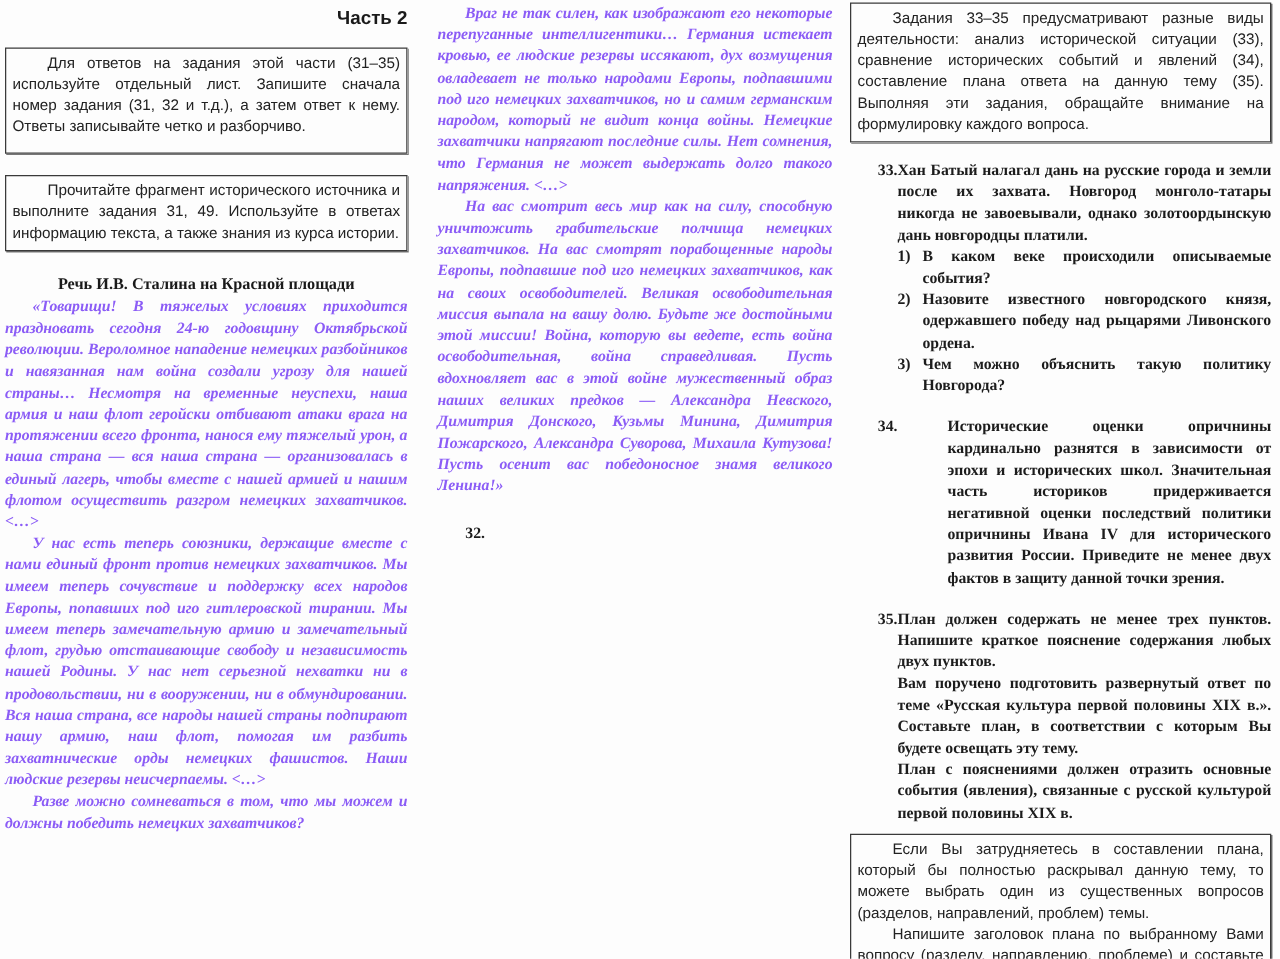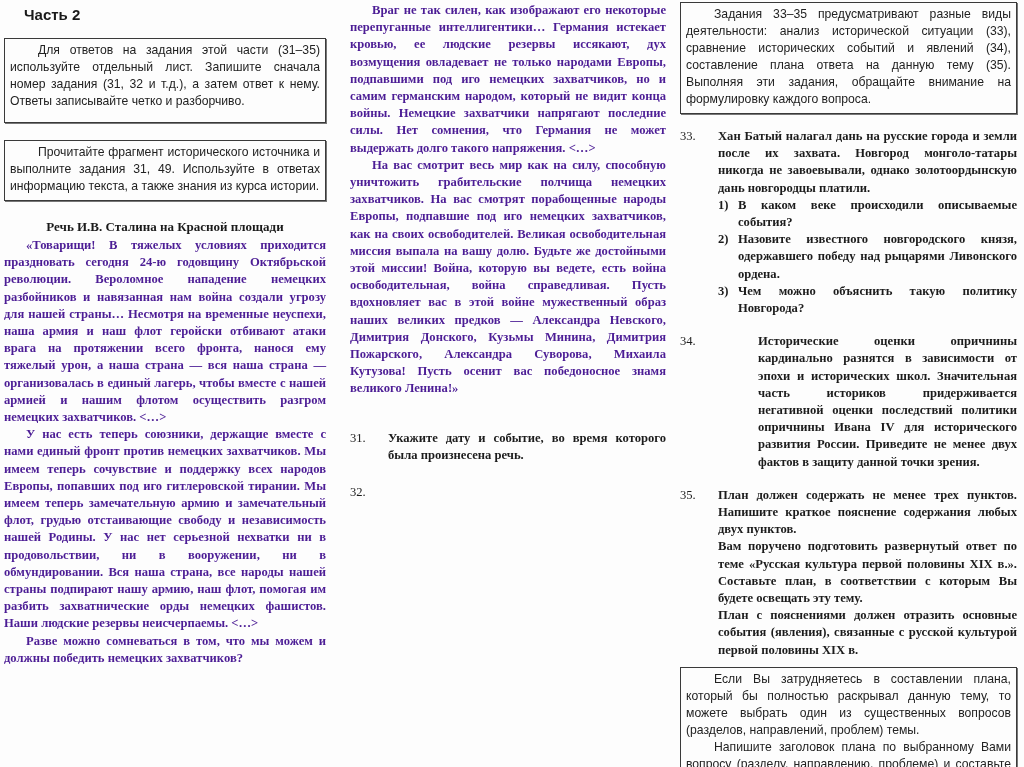--- a/index.html
+++ b/index.html
@@ -9,56 +9,56 @@
     position: relative;
   }
   .col { position: absolute; top: 0; }
   .col-left { left: 4px; width: 322px; }
   .col-mid { left: 350px; width: 316px; }
   .col-right { left: 680px; width: 337px; }
 
   .part-title {
     font-family: "Liberation Sans", sans-serif;
     font-weight: bold; font-size: 15px;
-    text-align: left; margin: 6px 0 0 0; height: 24px;
+    text-align: right; margin: 6px 0 0 0; height: 24px;
     padding-left: 20px;
   }
   .box {
     border: 1.5px solid #3a3a3a;
     box-shadow: 1px 1px 0 #777;
     font-family: "Liberation Sans", sans-serif;
     font-size: 12.2px; line-height: 17px;
     padding: 3px 5px 4px 5px;
     text-align: justify;
     color: #222;
   }
   .box p { margin: 0; text-indent: 28px; }
   .box1 { margin-top: 8px; height: 76px; }
   .box2 { margin-top: 17px; height: 52px; }
 
   .serif {
     font-family: "Liberation Serif", serif;
     font-size: 12.6px; line-height: 17.2px;
-    text-align: justify; color: #4c1d95;
+    text-align: justify; color: #8b5cf6; font-style: italic;
   }
   .serif p { margin: 0; text-indent: 22px; }
   .speech-title {
     font-family: "Liberation Serif", serif;
     font-weight: bold; font-size: 13px;
     text-align: center; margin: 18px 0 2px 0;
   }
   .speech-left { font-weight: bold; }
   .speech-mid { font-weight: bold; }
 
   .task {
     display: flex; font-family: "Liberation Serif", serif;
     font-size: 12.6px; line-height: 17.2px; color: #1c1c1c;
     font-weight: bold;
   }
-  .task .num { width: 38px; flex: none; font-weight: normal; }
+  .task .num { width: 38px; flex: none; font-weight: bold; text-align: right; }
   .task .body { flex: 1; text-align: justify; }
   .task .body p { margin: 0; }
   .subitems { margin: 0; padding: 0; list-style: none; }
   .subitems li { display: flex; }
   .subitems .sn { width: 20px; flex: none; }
   .subitems .st { flex: 1; text-align: justify; }
 
   .col-right .box-top { margin-top: 2px; height: 103px; }
   .col-right .box-bottom { margin-top: 8px; height: 140px; }
 </style>
@@ -78,24 +78,20 @@
     <p>«Товарищи! В тяжелых условиях приходится праздновать сегодня 24-ю годовщину Октябрьской революции. Вероломное нападение немецких разбойников и навязанная нам война создали угрозу для нашей страны… Несмотря на временные неуспехи, наша армия и наш флот геройски отбивают атаки врага на протяжении всего фронта, нанося ему тяжелый урон, а наша страна — вся наша страна — организовалась в единый лагерь, чтобы вместе с нашей армией и нашим флотом осуществить разгром немецких захватчиков. &lt;…&gt;</p>
     <p>У нас есть теперь союзники, держащие вместе с нами единый фронт против немецких захватчиков. Мы имеем теперь сочувствие и поддержку всех народов Европы, попавших под иго гитлеровской тирании. Мы имеем теперь замечательную армию и замечательный флот, грудью отстаивающие свободу и независимость нашей Родины. У нас нет серьезной нехватки ни в продовольствии, ни в вооружении, ни в обмундировании. Вся наша страна, все народы нашей страны подпирают нашу армию, наш флот, помогая им разбить захватнические орды немецких фашистов. Наши людские резервы неисчерпаемы. &lt;…&gt;</p>
     <p>Разве можно сомневаться в том, что мы можем и должны победить немецких захватчиков?</p>
   </div>
 </div>
 
 <div class="col col-mid">
   <div class="serif speech-mid" style="margin-top:2px;">
     <p>Враг не так силен, как изображают его некоторые перепуганные интеллигентики… Германия истекает кровью, ее людские резервы иссякают, дух возмущения овладевает не только народами Европы, подпавшими под иго немецких захватчиков, но и самим германским народом, который не видит конца войны. Немецкие захватчики напрягают последние силы. Нет сомнения, что Германия не может выдержать долго такого напряжения. &lt;…&gt;</p>
     <p>На вас смотрит весь мир как на силу, способную уничтожить грабительские полчища немецких захватчиков. На вас смотрят порабощенные народы Европы, подпавшие под иго немецких захватчиков, как на своих освободителей. Великая освободительная миссия выпала на вашу долю. Будьте же достойными этой миссии! Война, которую вы ведете, есть война освободительная, война справедливая. Пусть вдохновляет вас в этой войне мужественный образ наших великих предков — Александра Невского, Димитрия Донского, Кузьмы Минина, Димитрия Пожарского, Александра Суворова, Михаила Кутузова! Пусть осенит вас победоносное знамя великого Ленина!»</p>
-  </div>
-  <div class="task" style="margin-top:32px;">
-    <div class="num">31.</div>
-    <div class="body">Укажите дату и событие, во время которого была произнесена речь.</div>
   </div>
   <div class="task" style="margin-top:20px;">
     <div class="num">32.</div>
   </div>
 </div>
 
 <div class="col col-right">
   <div class="box box-top">
     <p>Задания 33–35 предусматривают разные виды деятельности: анализ исторической ситуации (33), сравнение исторических событий и явлений (34), составление плана ответа на данную тему (35). Выполняя эти задания, обращайте внимание на формулировку каждого вопроса.</p>
   </div>

